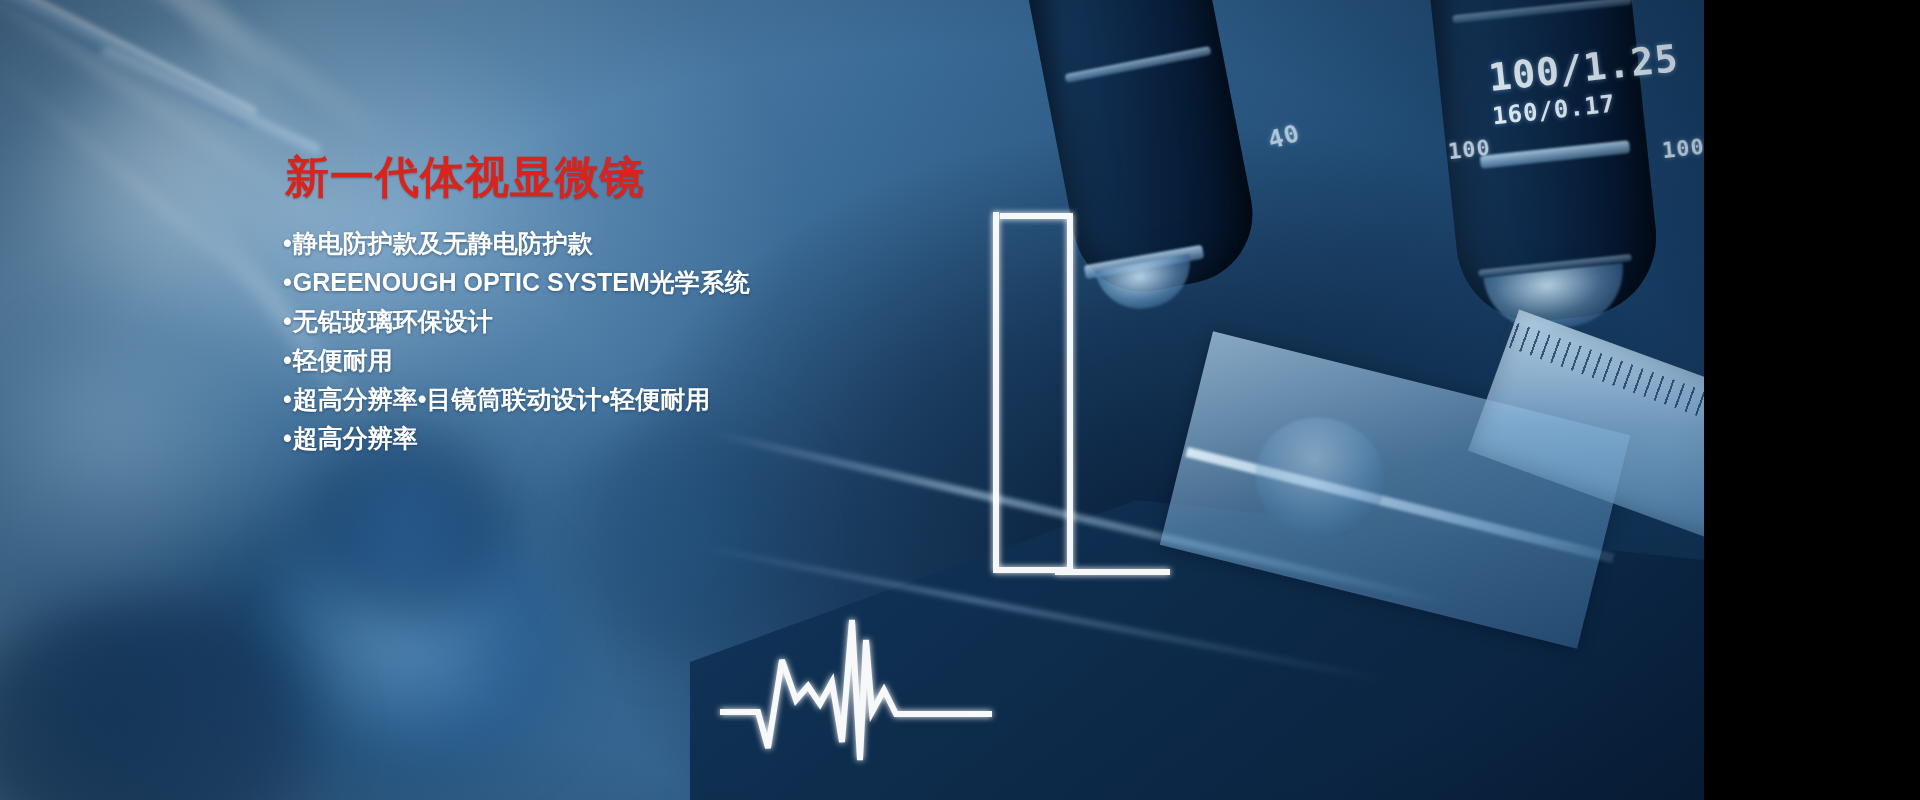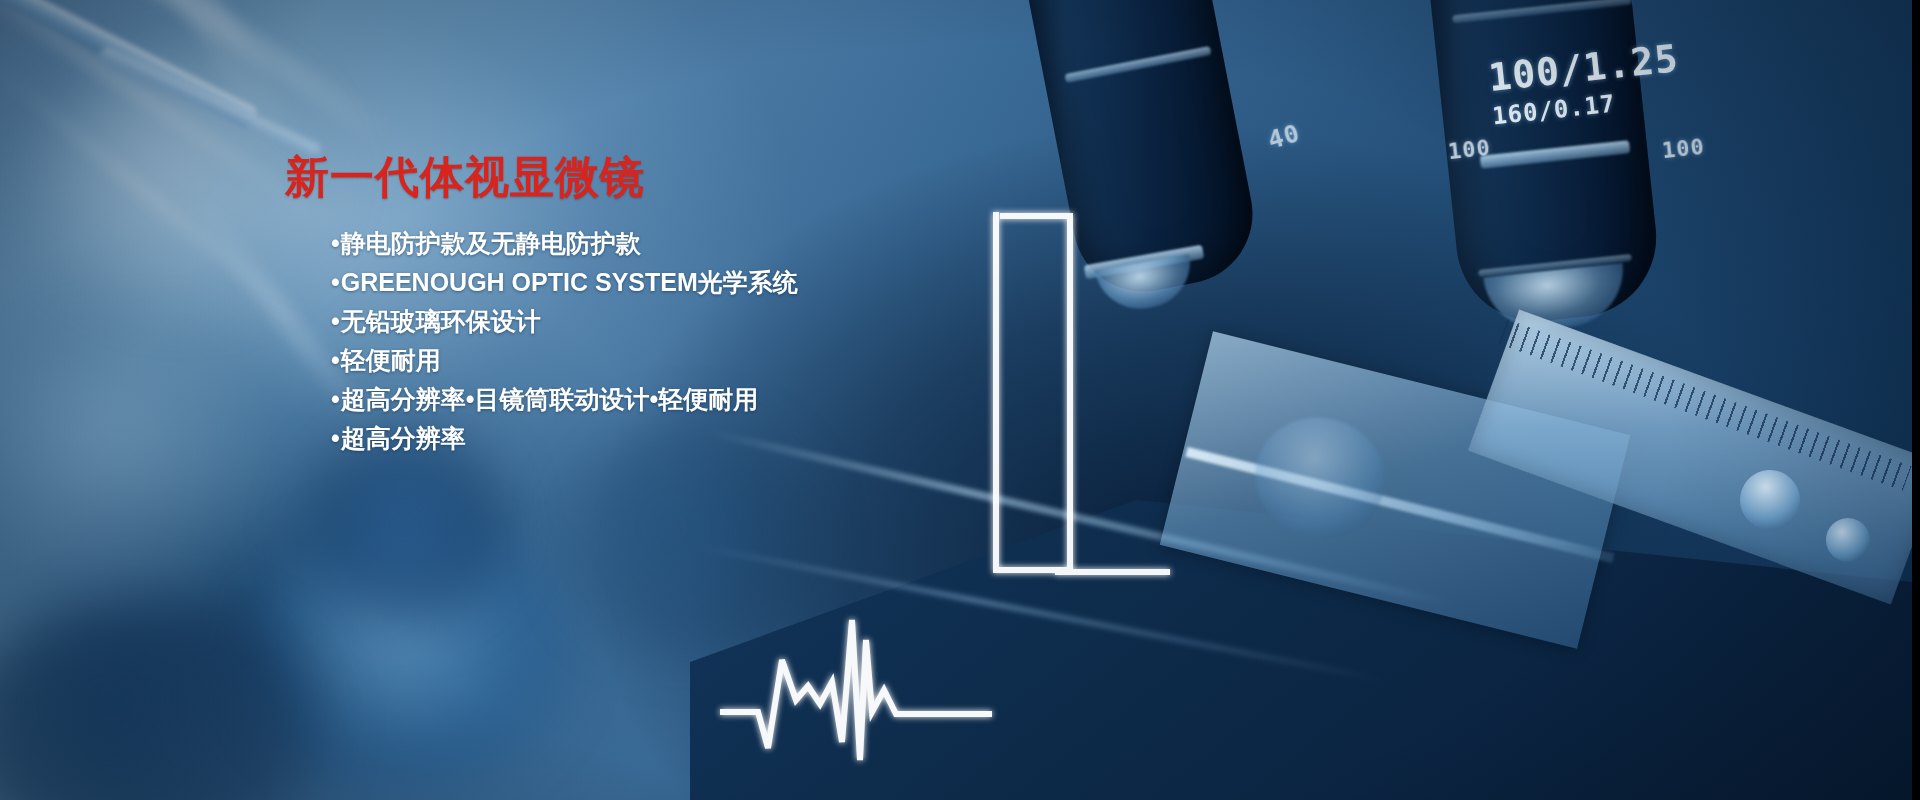--- a/index.html
+++ b/index.html
@@ -2,21 +2,21 @@
 <html><head>
 <meta charset="utf-8">
 <style>
   html, body {
     margin: 0;
     padding: 0;
     background: #000;
   }
   #banner {
     position: relative;
-    width: 1912px;
+    width: 1704px;
     height: 800px;
     overflow: hidden;
     font-family: "Liberation Sans", sans-serif;
     background: #2b5a80;
   }
 
   
   .layer { position: absolute; inset: 0; }
 
   
@@ -92,21 +92,20 @@
     white-space: nowrap;
   }
   .bullet {
     color: #ffffff;
     font-size: 25px;
     font-weight: 700;
     line-height: 1;
     margin-bottom: 14px;
     white-space: nowrap;
     text-shadow: 0 1px 3px rgba(10,40,70,0.5);
-    margin-left: 48px;
   }
   .bullet .dot { margin-right: 1px; }
 </style>
 </head>
 <body>
 
 <div id="banner">
 
   <div class="layer bg-base"></div>
 

